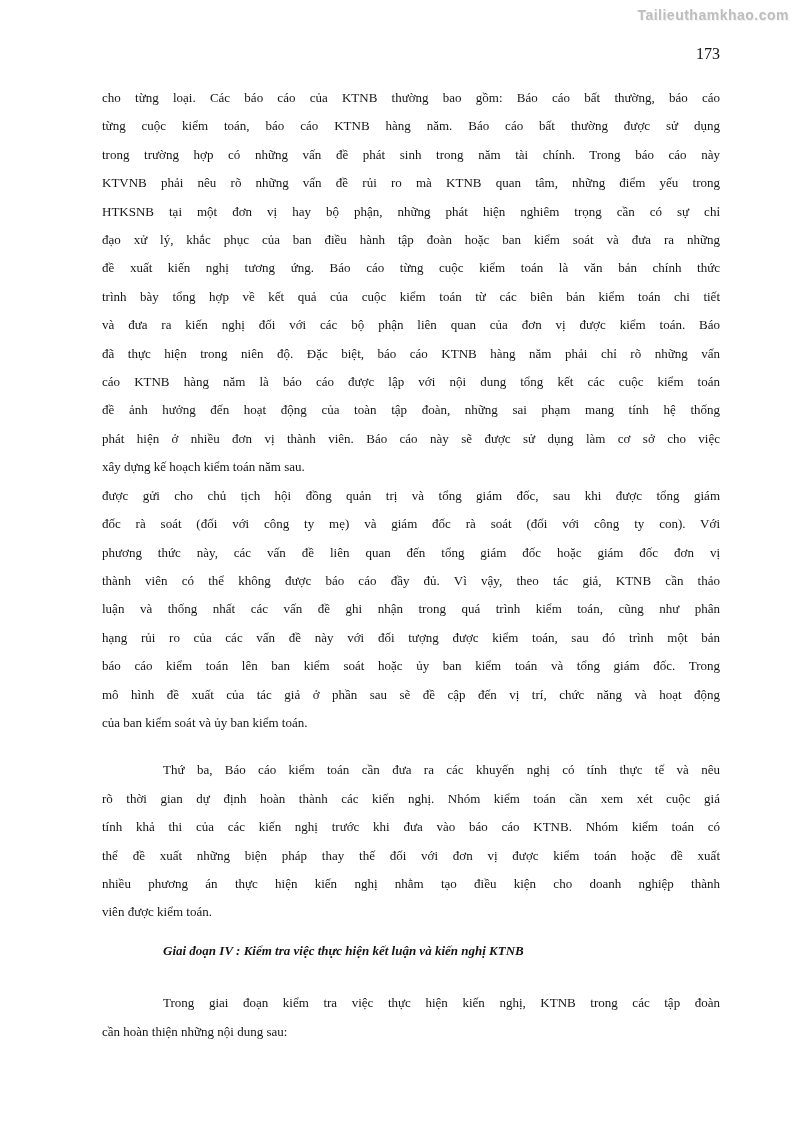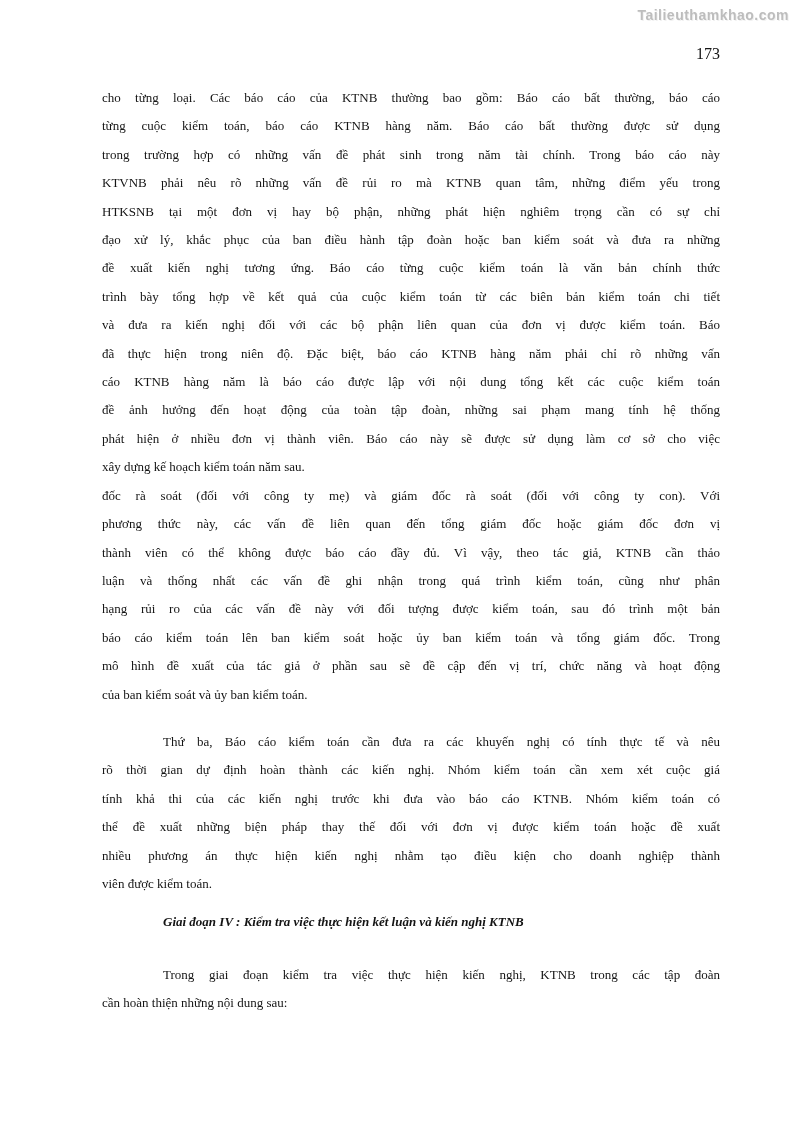--- a/index.html
+++ b/index.html
@@ -82,20 +82,21 @@
       <div class="ln">trình bày tổng hợp về kết quả của cuộc kiểm toán từ các biên bản kiểm toán chi tiết</div>
       <div class="ln">và đưa ra kiến nghị đối với các bộ phận liên quan của đơn vị được kiểm toán. Báo</div>
       <div class="ln">đã thực hiện trong niên độ. Đặc biệt, báo cáo KTNB hàng năm phải chỉ rõ những vấn</div>
       <div class="ln">cáo KTNB hàng năm là báo cáo được lập với nội dung tổng kết các cuộc kiểm toán</div>
       <div class="ln">đề ảnh hưởng đến hoạt động của toàn tập đoàn, những sai phạm mang tính hệ thống</div>
       <div class="ln">phát hiện ở nhiều đơn vị thành viên. Báo cáo này sẽ được sử dụng làm cơ sở cho việc</div>
       <div class="ln end">xây dựng kế hoạch kiểm toán năm sau.</div>
     </div>
 
     <div class="para para-2">
+      <div class="ln">được gửi cho chủ tịch hội đồng quản trị và tổng giám đốc, sau khi được tổng giám</div>
       <div class="ln">đốc rà soát (đối với công ty mẹ) và giám đốc rà soát (đối với công ty con). Với</div>
       <div class="ln">phương thức này, các vấn đề liên quan đến tổng giám đốc hoặc giám đốc đơn vị</div>
       <div class="ln">thành viên có thể không được báo cáo đầy đủ. Vì vậy, theo tác giả, KTNB cần thảo</div>
       <div class="ln">luận và thống nhất các vấn đề ghi nhận trong quá trình kiểm toán, cũng như phân</div>
       <div class="ln">hạng rủi ro của các vấn đề này với đối tượng được kiểm toán, sau đó trình một bản</div>
       <div class="ln">báo cáo kiểm toán lên ban kiểm soát hoặc ủy ban kiểm toán và tổng giám đốc. Trong</div>
       <div class="ln">mô hình đề xuất của tác giả ở phần sau sẽ đề cập đến vị trí, chức năng và hoạt động</div>
       <div class="ln end">của ban kiểm soát và ủy ban kiểm toán.</div>
     </div>
 

